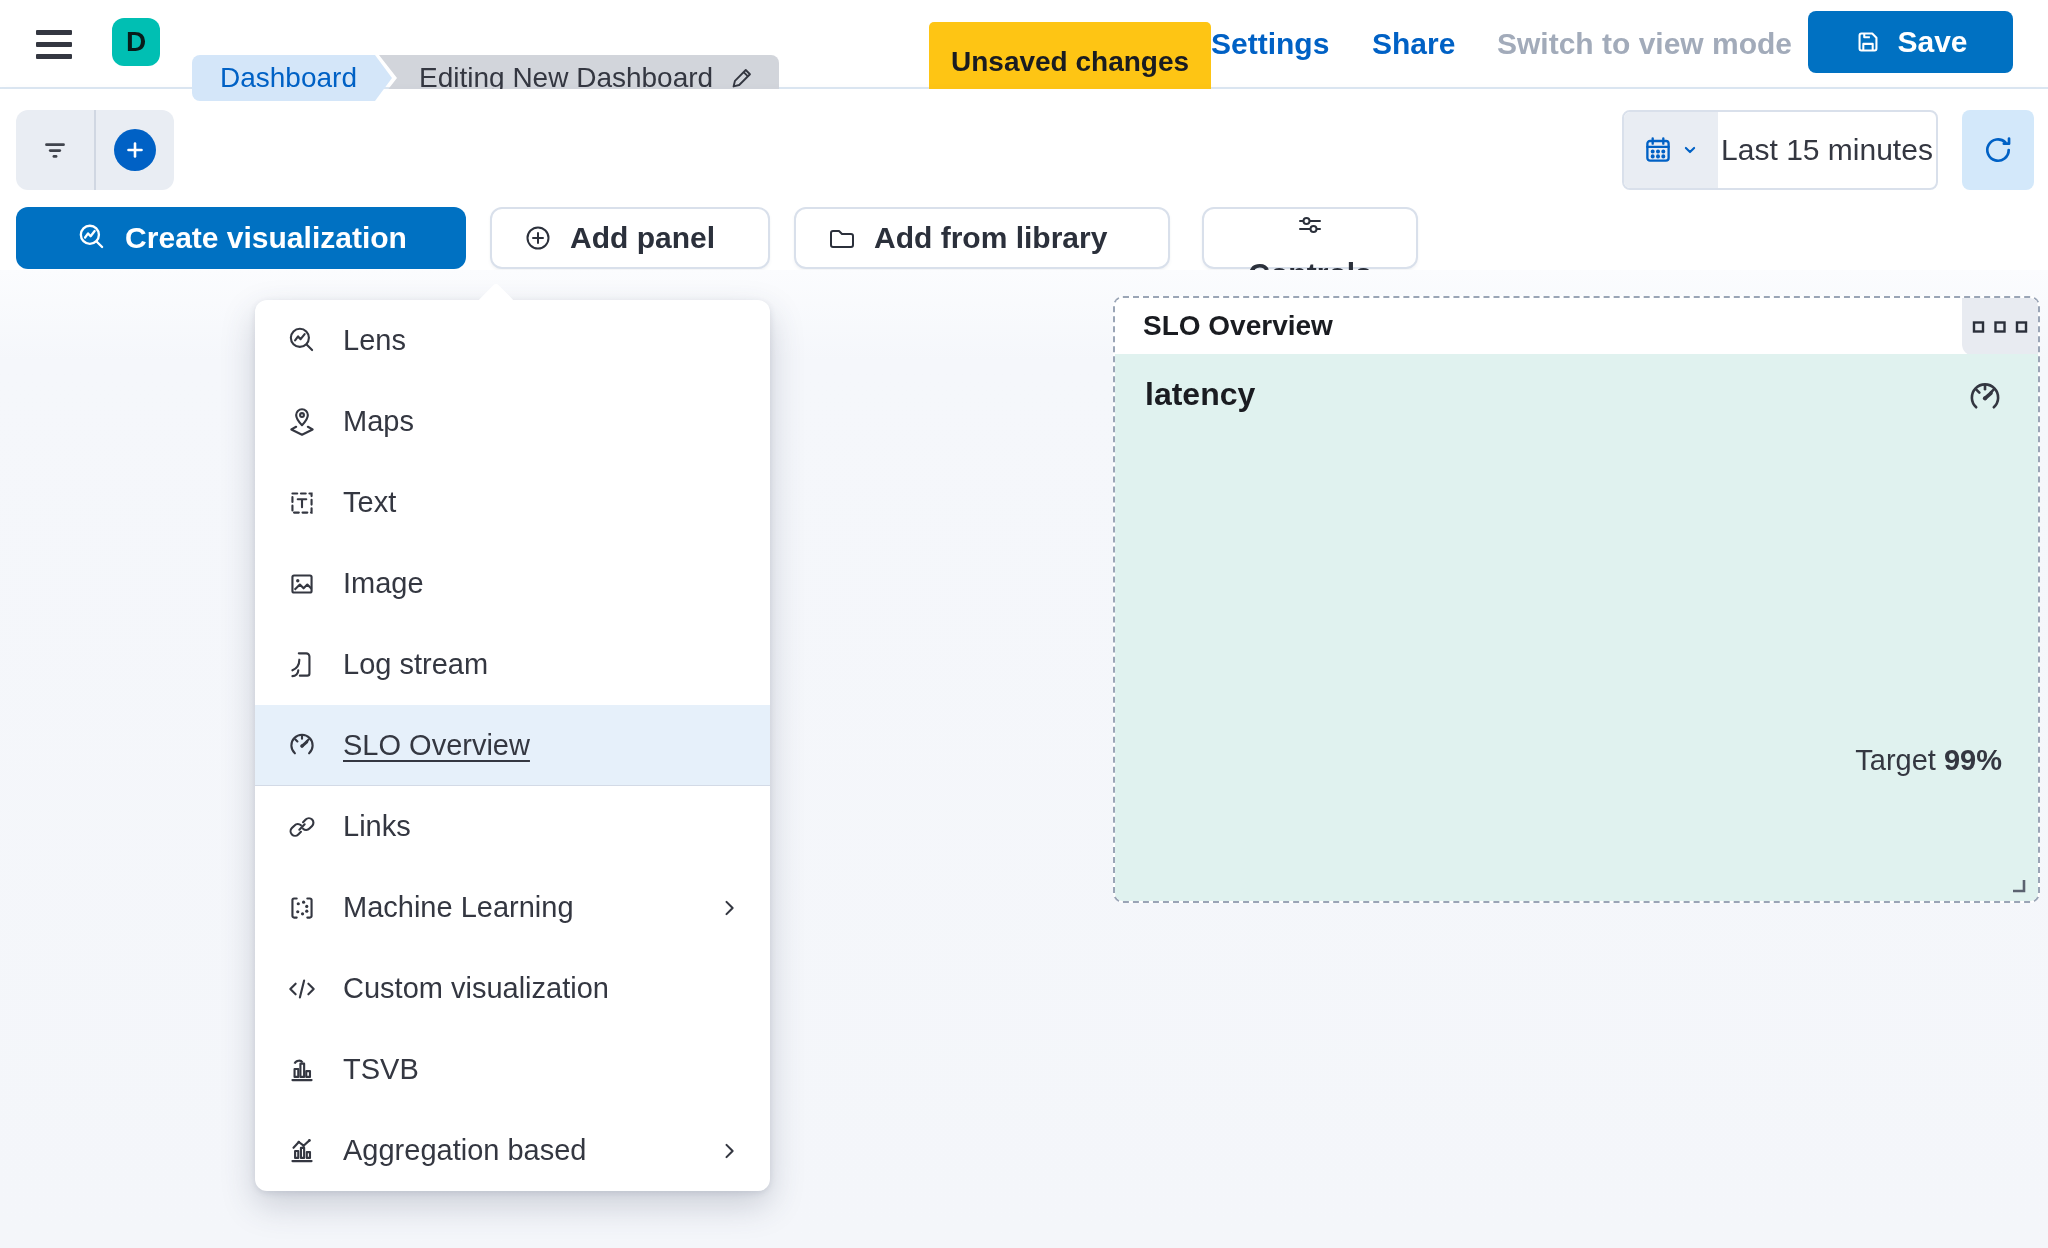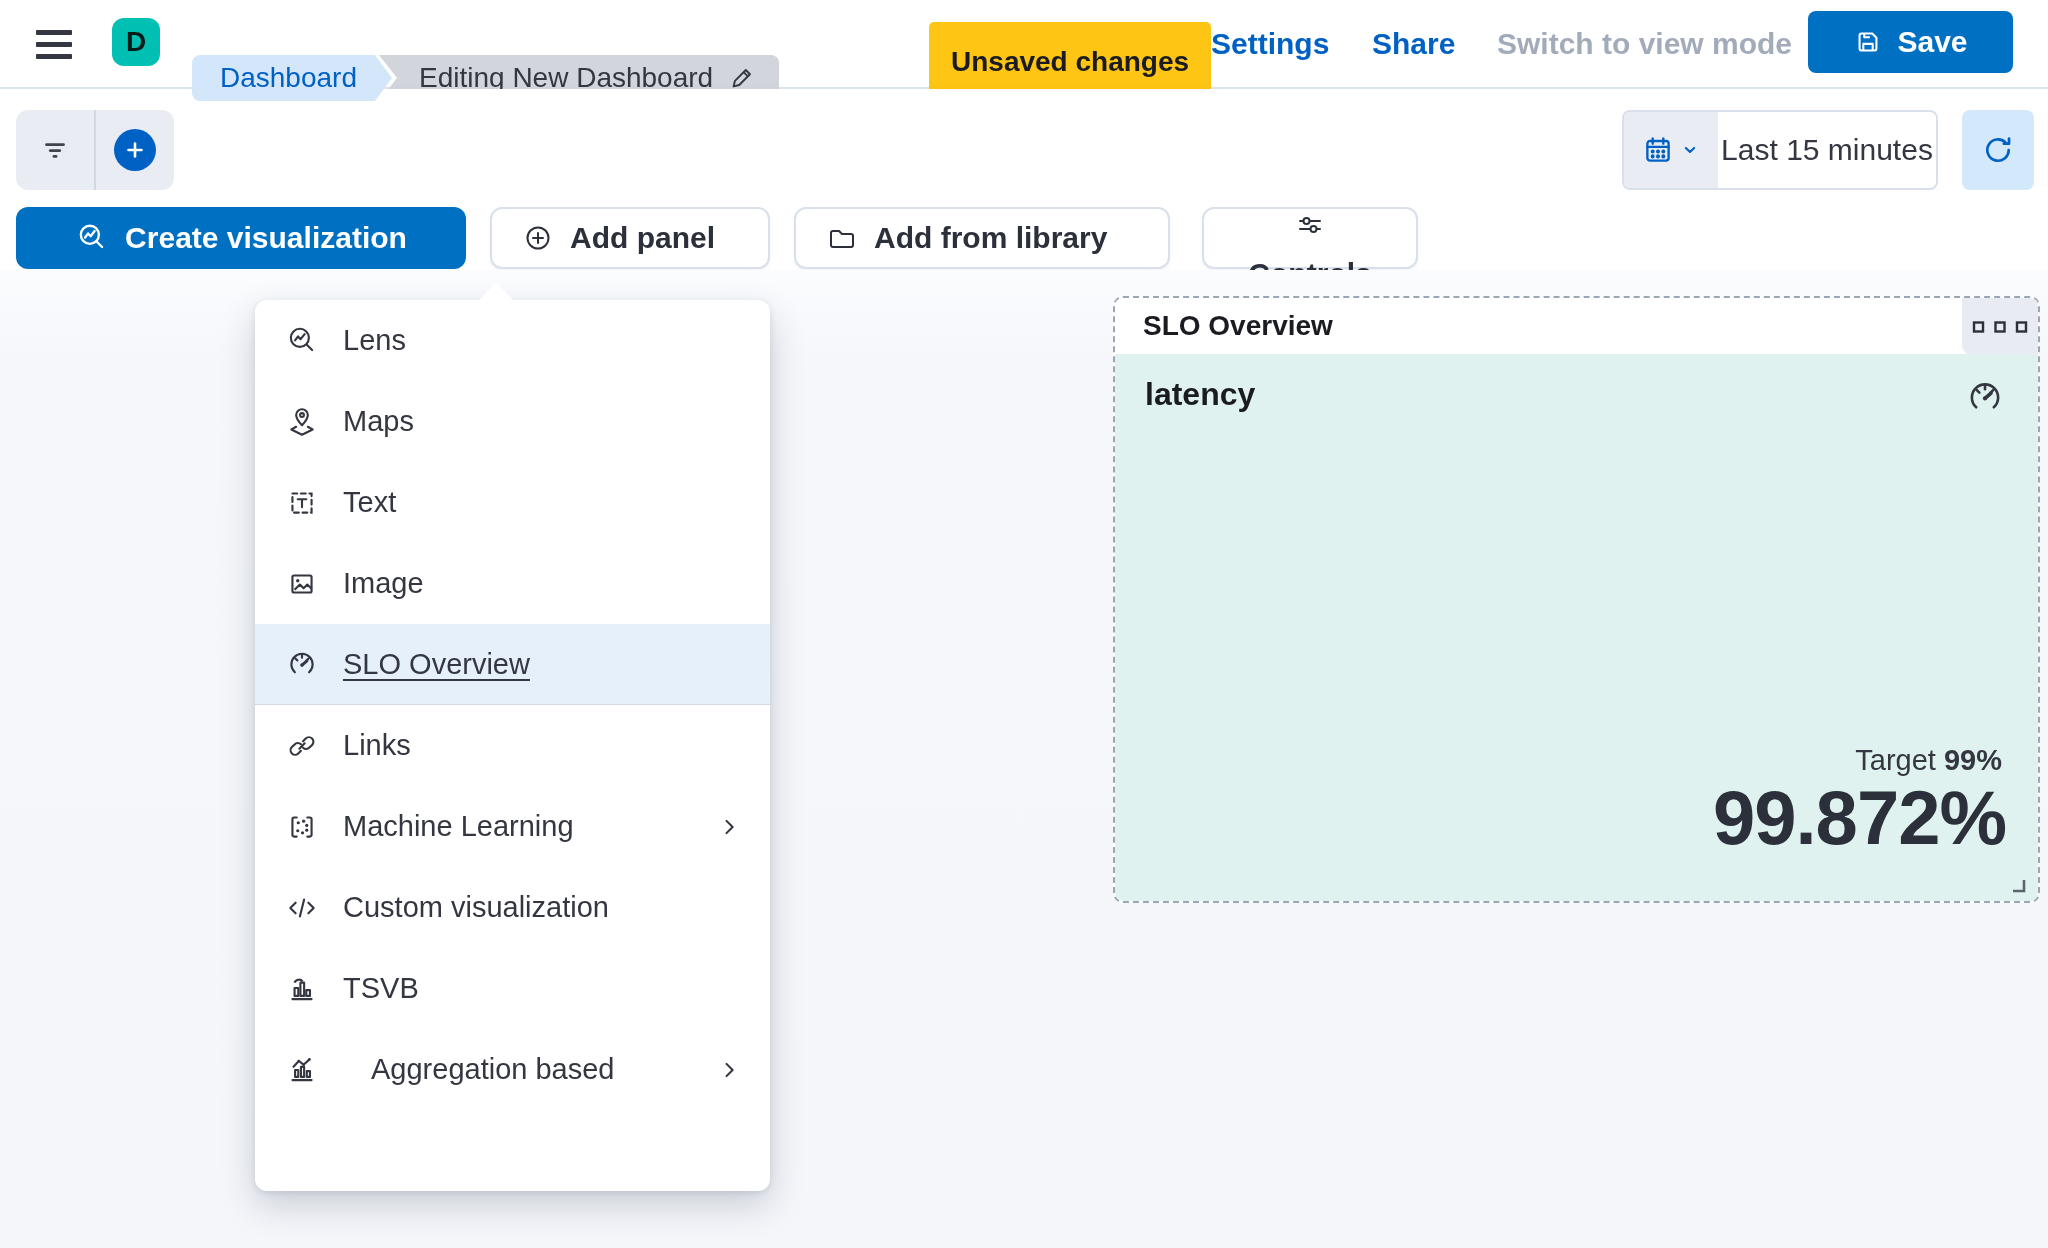--- a/index.html
+++ b/index.html
@@ -46,21 +46,21 @@
   .btn.controls{left:1202px;width:216px;flex-direction:column;}
 
   
   .canvas{position:absolute;left:0;top:270px;width:2048px;height:978px;background:linear-gradient(180deg,#fbfcfe 0%,#f5f7fb 90px,#f4f6fa 100%);}
 
   
   .menu{position:absolute;left:255px;top:30px;width:515px;height:891px;background:#fff;border-radius:12px;box-shadow:0 14px 34px rgba(55,65,90,0.22),0 2px 6px rgba(55,65,90,0.12);}
   .menu::before{content:"";position:absolute;left:228px;top:-12px;width:26px;height:26px;background:#fff;transform:rotate(45deg);border-radius:3px;}
   .menu-item{height:81px;display:flex;align-items:center;padding:0 26px 0 30px;font-size:29px;color:#343741;cursor:pointer;box-sizing:border-box;}
   .menu-item:first-child{border-radius:12px 12px 0 0;}
-  .menu-item:last-child{border-radius:0 0 12px 12px;gap:28px;}
+  .menu-item:last-child{border-radius:0 0 12px 12px;}
   .menu-item .mi-icon{width:34px;height:34px;margin-right:24px;flex:none;display:flex;align-items:center;justify-content:center;color:#343741;}
   .menu-item.selected{background:#e6f0fa;border-bottom:1px solid #d3dae6;}
   .menu-item.selected .mi-label{text-decoration:underline;text-underline-offset:5px;}
   .menu-item .chev{margin-left:auto;color:#343741;display:flex;}
 
   
   .slopanel{position:absolute;left:1113px;top:26px;width:927px;height:607px;background:#fff;border:2px dashed #9aa5b6;border-radius:10px;box-sizing:border-box;overflow:hidden;}
   .slopanel .phead{position:relative;height:56px;background:#fff;display:flex;align-items:center;padding-left:28px;cursor:grab;}
   .phead .ptitle{font-size:28px;font-weight:700;color:#1a1c21;}
   .popts{position:absolute;right:0;top:0;width:76px;height:58px;background:#e8ebf1;border-radius:0 8px 0 12px;border:none;display:flex;align-items:center;justify-content:center;cursor:pointer;}
@@ -253,20 +253,30 @@
       <div class="menu-item">
         <span class="mi-icon">
             <svg width="34" height="34" viewBox="0 0 32 32" fill="none" stroke="currentColor" stroke-width="2" stroke-linejoin="round">
               <rect x="7" y="8" width="18" height="16" rx="1.5"></rect>
               <circle cx="12" cy="13" r="1.6" fill="currentColor" stroke="none"></circle>
               <path d="M9 21.5l5-5 3.5 3.5 3.5-3.5 4 4"></path>
             </svg>
           </span>
         <span class="mi-label">Image</span>
       </div>
+      <div class="menu-item">
+        <span class="mi-icon">
+            <svg width="34" height="34" viewBox="0 0 32 32" fill="none" stroke="currentColor" stroke-width="2" stroke-linecap="round" stroke-linejoin="round">
+              <path d="M13 5h7a3 3 0 0 1 3 3v16a2 2 0 0 1-2 2h-7"></path>
+              <path d="M7 26.5a5.5 5.5 0 0 0 5.5-5.5"></path>
+              <path d="M7 21a11 11 0 0 0 6.5-10"></path>
+            </svg>
+          </span>
+        <span class="mi-label">Log stream</span>
+      </div>
       <div class="menu-item selected">
         <span class="mi-icon">
             <svg width="34" height="34" viewBox="0 0 32 32" fill="none" stroke="currentColor" stroke-width="2" stroke-linecap="round">
               <path d="M9.3 23.8A10 10 0 1 1 22.7 23.8"></path>
               <path d="M16 7v3"></path>
               <path d="M9.6 10.6l2.1 2.1"></path>
               <path d="M22.4 10.6l-2.1 2.1"></path>
               <path d="M16 17l4.6-4" stroke-width="2.8"></path>
               <circle cx="16" cy="17" r="1.6" fill="currentColor" stroke="none"></circle>
             </svg>
@@ -368,21 +378,20 @@
               <path d="M16 7v3"></path>
               <path d="M9.6 10.6l2.1 2.1"></path>
               <path d="M22.4 10.6l-2.1 2.1"></path>
               <path d="M16 17l4.6-4" stroke-width="2.8"></path>
               <circle cx="16" cy="17" r="1.6" fill="currentColor" stroke="none"></circle>
             </svg>
         </span>
         <div class="targetline">
           <span>Target</span>&nbsp;<b>99%</b>
         </div>
-        <div class="bigvalue">99.872%</div>
         <span class="resize">
           <svg width="22" height="22" viewBox="0 0 22 22" fill="none" stroke="#5b6270" stroke-width="2.6">
               <path d="M16 5v11H5"></path>
             </svg>
         </span>
       </div>
     </div>
 
   </div>
 </div>

